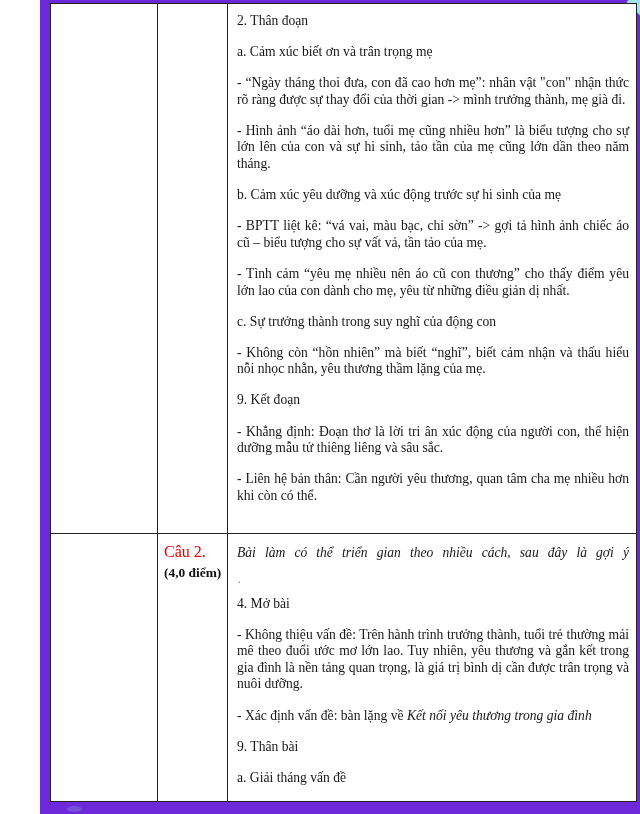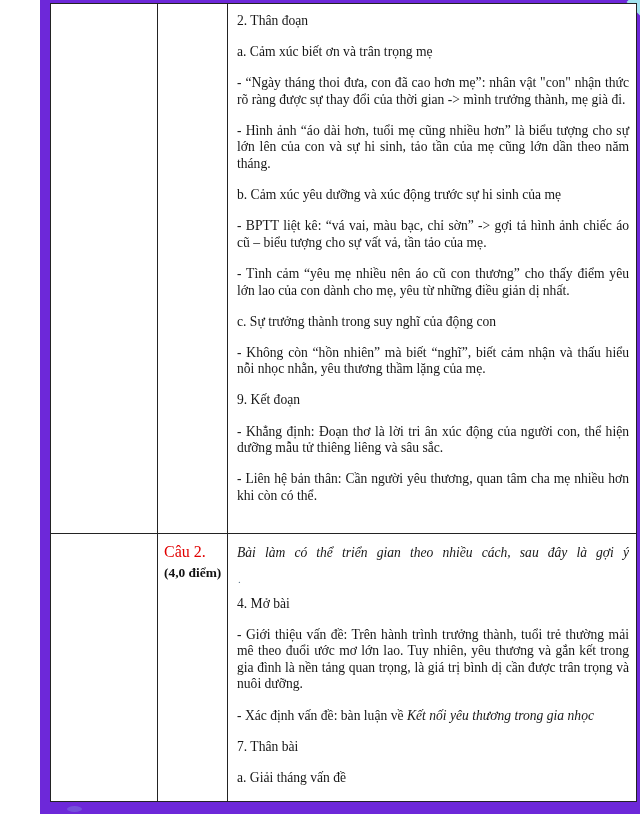--- a/index.html
+++ b/index.html
@@ -111,23 +111,23 @@
         <div class="qcell-pad">
           <div class="q-label">Câu 2.</div>
           <div class="pt-label">(4,0 điểm)</div>
         </div>
       </td>
       <td>
         <div class="cell-pad">
           <div class="intro">Bài làm có thể triển gian theo nhiều cách, sau đây là gợi ý</div>
           <div class="tiny-dot">.</div>
           <div class="p">4. Mở bài</div>
-          <div class="p">- Giới thiệu vấn đề: Trên hành trình trưởng thành, tuổi trẻ thường mải mê theo đuổi ước mơ lớn lao. Tuy nhiên, yêu thương và gắn kết trong gia đình là nền tảng quan trọng, là giá trị bình dị cần được trân trọng và nuôi dưỡng.</div>
-          <div class="p"><span>- Xác định vấn đề: bàn luận về </span><span class="it">Kết nối yêu thương trong gia nhọc</span></div>
-          <div class="p">7. Thân bài</div>
+          <div class="p">- Không thiệu vấn đề: Trên hành trình trưởng thành, tuổi trẻ thường mải mê theo đuổi ước mơ lớn lao. Tuy nhiên, yêu thương và gắn kết trong gia đình là nền tảng quan trọng, là giá trị bình dị cần được trân trọng và nuôi dưỡng.</div>
+          <div class="p"><span>- Xác định vấn đề: bàn lặng về </span><span class="it">Kết nối yêu thương trong gia đình</span></div>
+          <div class="p">9. Thân bài</div>
           <div class="p">a. Giải tháng vấn đề</div>
         </div>
       </td>
     </tr>
   </tbody>
     </table>
 
 </div>
 
 </body></html>

